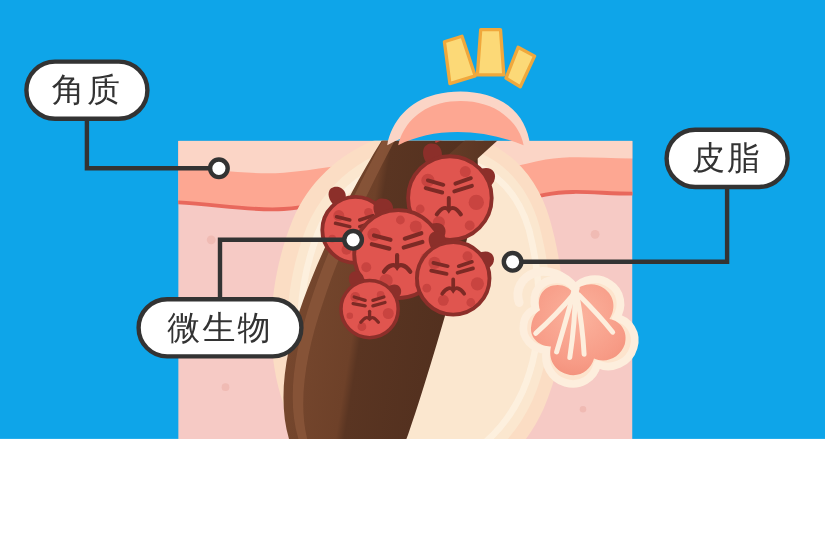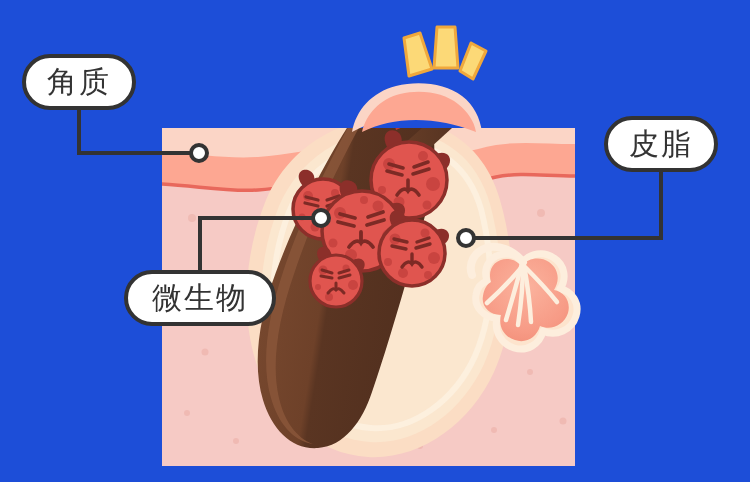--- a/index.html
+++ b/index.html
@@ -6,22 +6,22 @@
     margin: 0;
     padding: 0;
     background: #ffffff;
   }
   body {
     font-family: "Liberation Sans", "DejaVu Sans", sans-serif;
   }
   #stage {
     position: relative;
     width: 750px;
-    height: 482px;
-    background: #1d4ed8;
+    height: 399px;
+    background: #0ea5e9;
     overflow: hidden;
   }
   #art {
     position: absolute;
     left: 0;
     top: 0;
     width: 750px;
     height: 497px;
   }
   .lbl-text {

